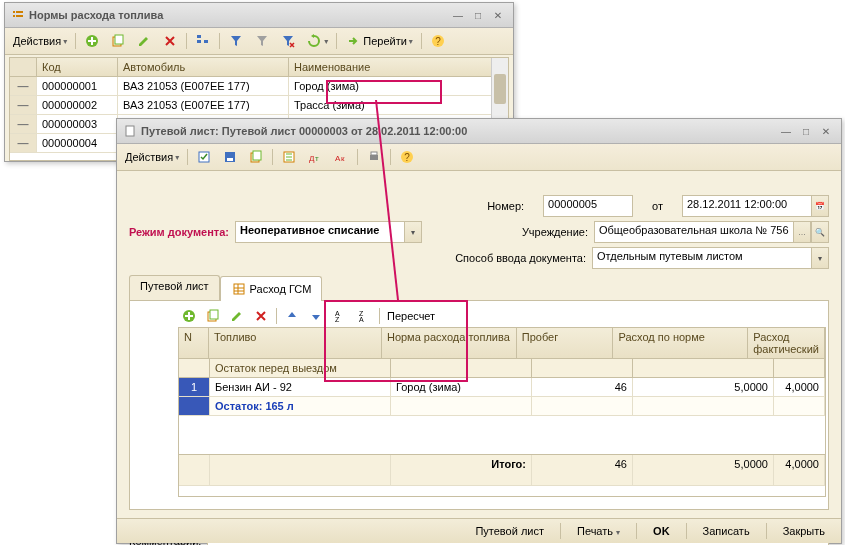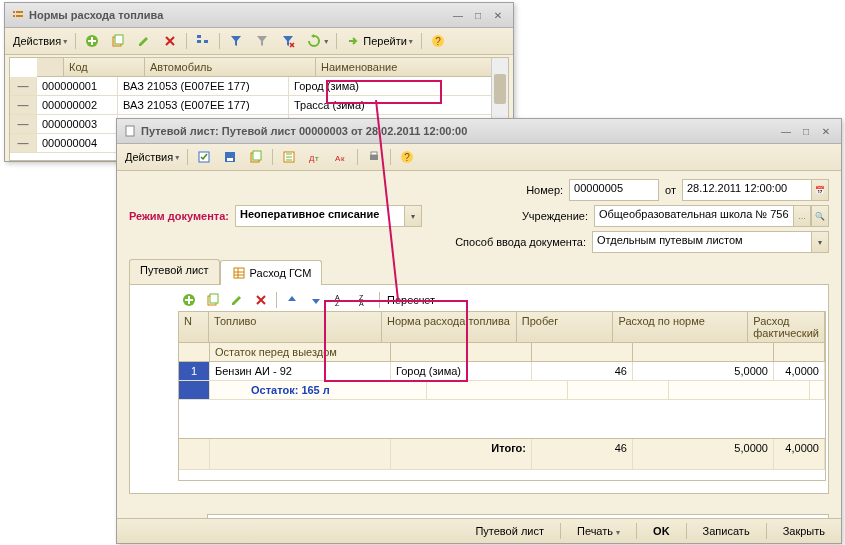--- a/index.html
+++ b/index.html
@@ -40,21 +40,21 @@
     height:22px;
   }
   .tb-item { padding:2px 4px;display:flex;align-items:center;gap:2px;cursor:pointer;}
   .tb-sep{width:1px;height:16px;background:#c8bfa2;margin:0 2px;}
   .dropdown-arrow{font-size:8px;color:#666;}
   .icon{width:16px;height:16px;display:inline-flex;align-items:center;justify-content:center;}
   svg{display:block}
 
   
   .grid{border:1px solid #c8bfa2;background:#fff;}
-  .grid-head{display:flex;background:linear-gradient(#f3edd9,#e9e0c4);border-bottom:1px solid #c8bfa2;margin-left:27px;}
+  .grid-head{display:flex;background:linear-gradient(#f3edd9,#e9e0c4);border-bottom:1px solid #c8bfa2;}
   .grid-head .cell{border-right:1px solid #c8bfa2;padding:3px 5px;color:#5a4a1f;position:relative;}
   .grid-row{display:flex;border-bottom:1px solid #e5dfca;}
   .grid-row .cell{border-right:1px solid #e5dfca;padding:3px 5px;}
   .rowmark{width:16px;background:#ece4cc;display:flex;align-items:center;justify-content:center;color:#777;font-weight:bold;}
   .scrollbar-v{position:absolute;right:0;top:0;bottom:0;width:16px;background:#eee;border-left:1px solid #ccc;}
   .scrollbar-v .thumb{background:#c8c0a8;margin:16px 2px 0;height:30px;border-radius:2px;}
 
   
   .form-area{padding:8px 12px;}
   .form-row{display:flex;align-items:center;margin-bottom:4px;}
@@ -76,21 +76,21 @@
   .data-table .tr{display:flex;border-bottom:1px solid #e5dfca;}
   .data-table .td{border-right:1px solid #e5dfca;padding:3px 5px;}
   .rownum{width:20px;background:#3858b8;color:#fff;text-align:center;}
   .sub-row{background:#fffdf5;}
 
   .highlight-box{position:absolute;border:2px solid #d01060;pointer-events:none;}
   .footer-bar{position:absolute;bottom:0;left:0;right:0;background:linear-gradient(#f3edd9,#e9e0c4);border-top:1px solid #c8bfa2;padding:4px 8px;display:flex;justify-content:flex-end;gap:6px;align-items:center;}
   .footer-bar .btn{padding:2px 8px;cursor:pointer;}
   .footer-bar .btn.ok{font-weight:bold;}
 
-  .blue-link{color:#1a3fb8;margin-left:36px;}
+  .blue-link{color:#1a3fb8;}
   .red-bold{color:#c01050;font-weight:bold;}
   .num{text-align:right;}
 </style>
 </head>
 <body>
 
 <div class="window" style="left:4px;top:2px;width:508px;height:158px;">
   <div class="titlebar">
     <span class="tb-icon">
       <svg width="12" height="12">
@@ -329,21 +329,21 @@
           <svg width="14" height="14">
             <circle cx="7" cy="7" r="6" fill="#ffd050"></circle>
             <text x="7" y="11" font-size="10" text-anchor="middle" fill="#805000">?</text>
           </svg>
         </span>
       </span>
   </div>
 
   <div class="form-area">
 
-    <div class="form-row" style="justify-content:flex-end;gap:6px;">
+    <div class="form-row" style="justify-content:flex-end;gap:19px;margin-top:16px;">
       <span>Номер:</span>
       <div class="input" style="width:80px;">00000005</div>
       <span>от</span>
       <div class="combo">
         <div class="input" style="width:120px;">28.12.2011 12:00:00</div>
         <div class="select-btn">
             <span class="icon">📅</span>
           </div>
       </div>
     </div>

